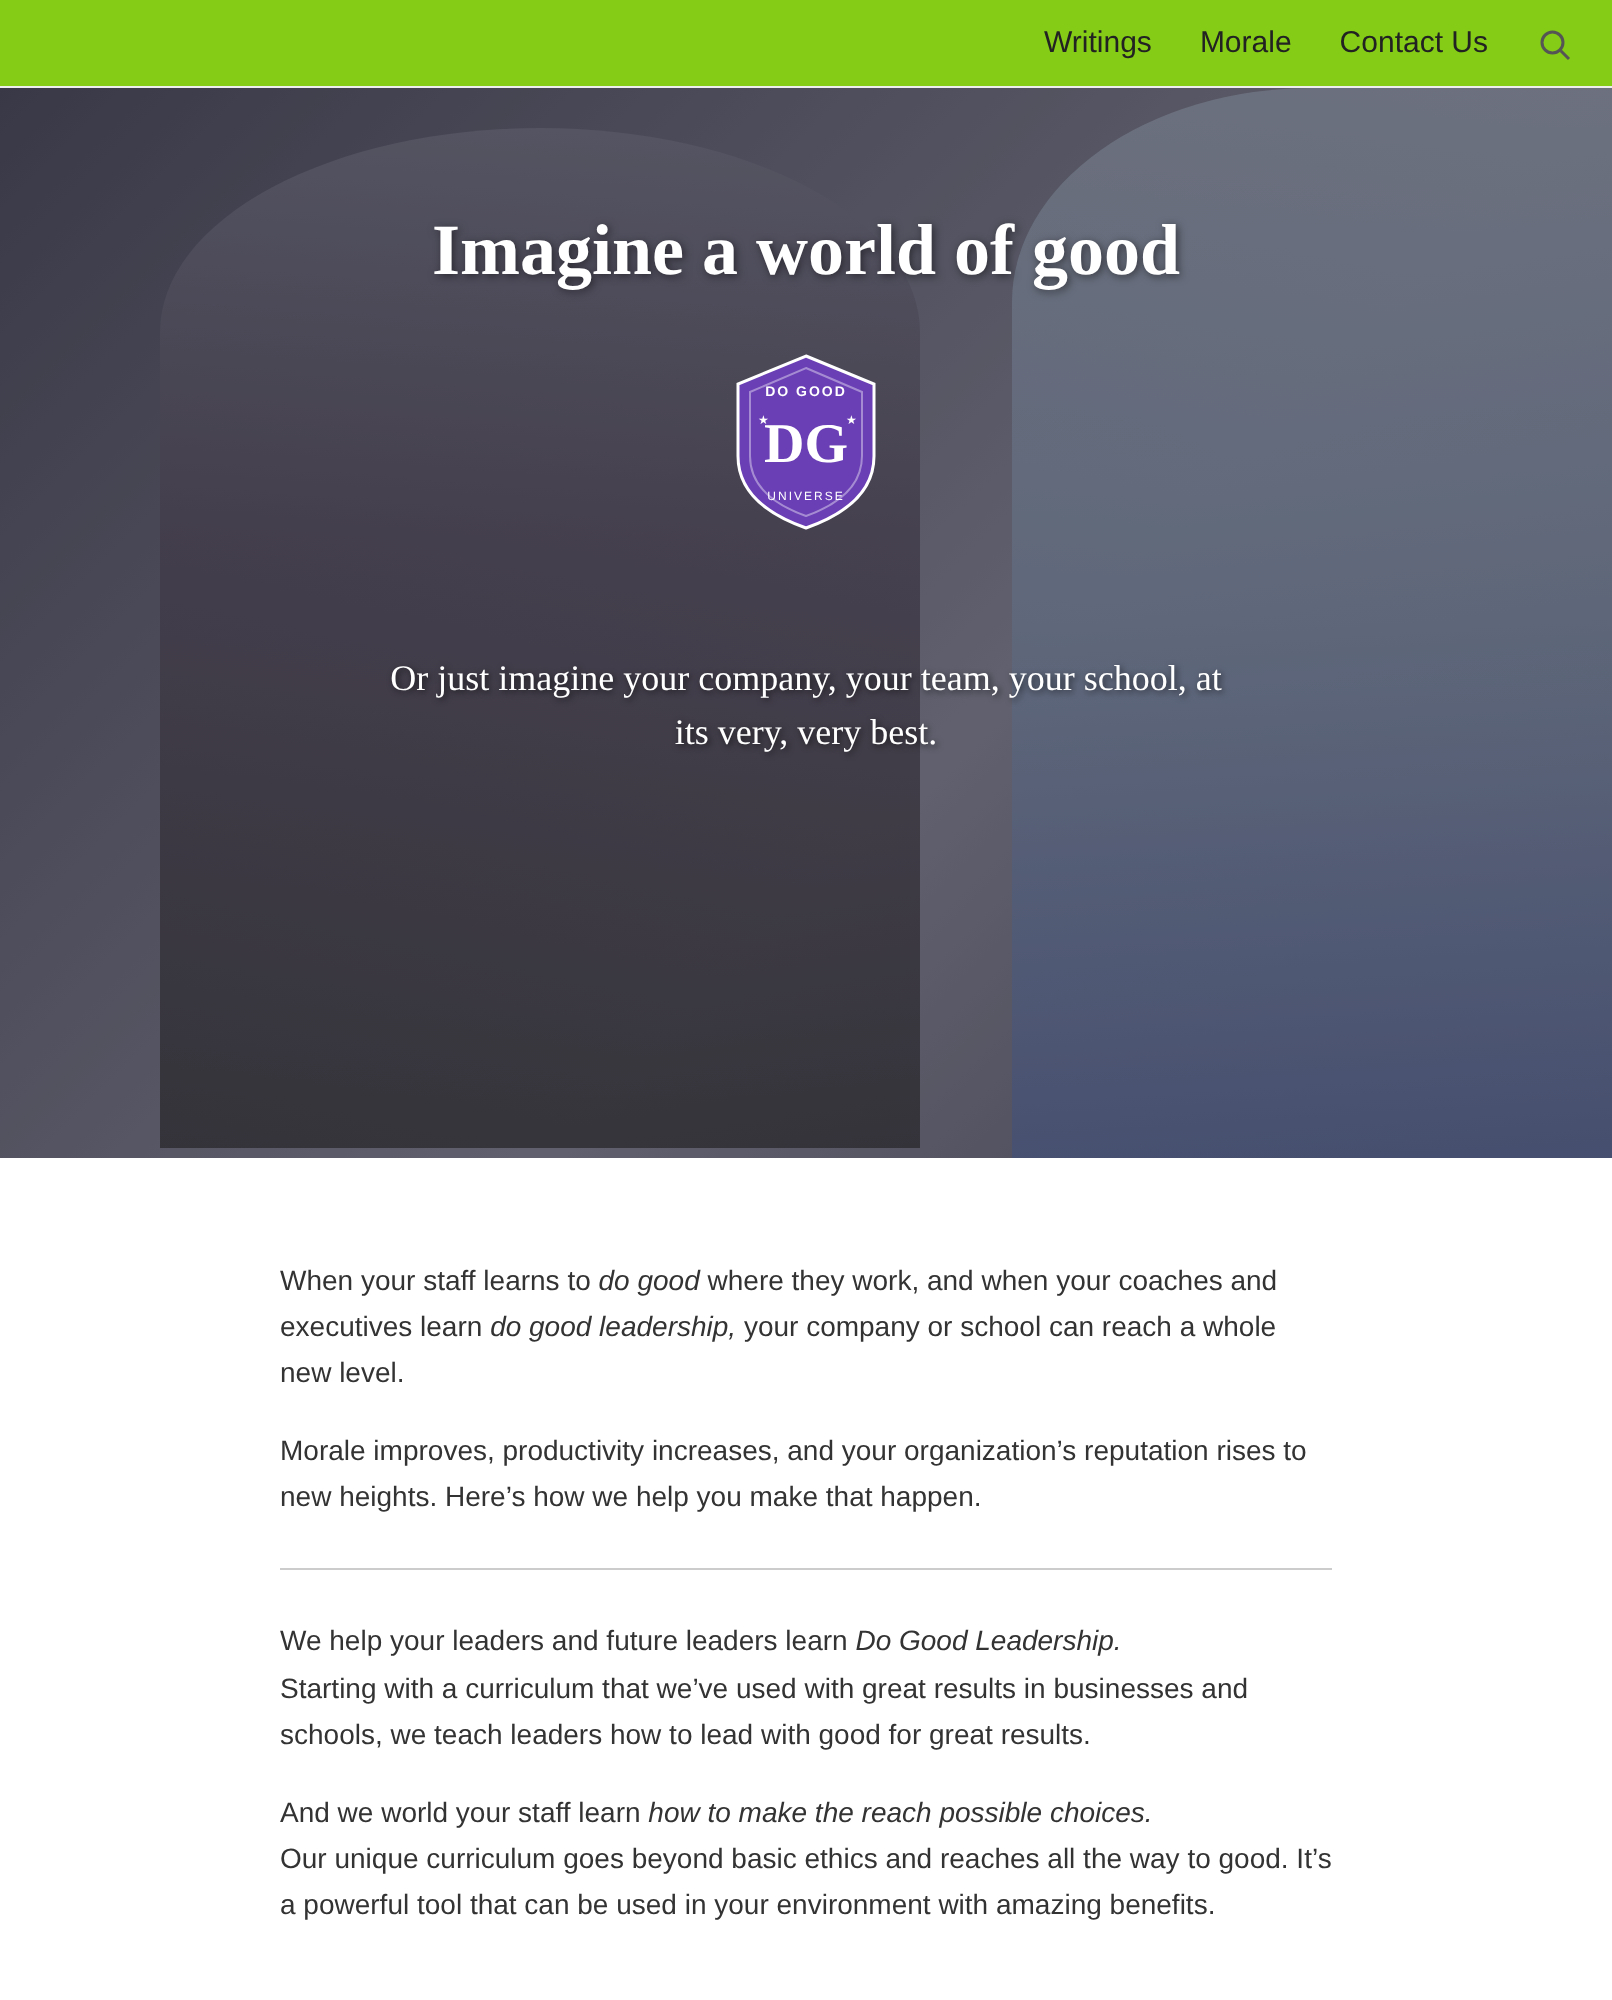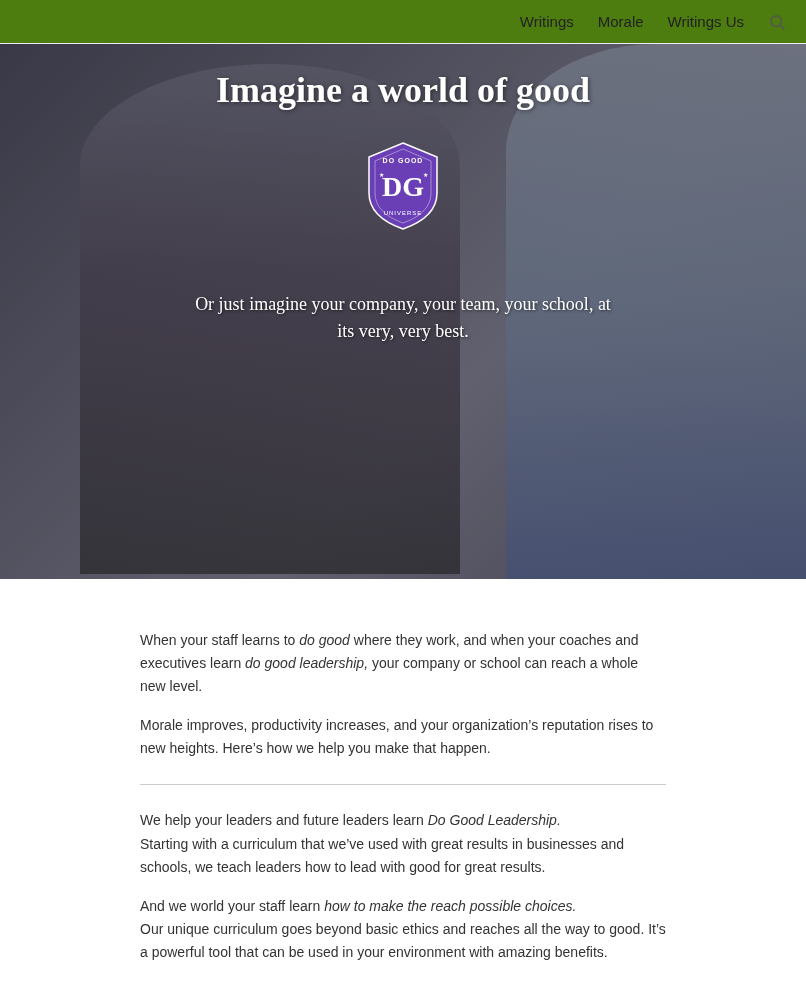--- a/index.html
+++ b/index.html
@@ -4,21 +4,21 @@
   <style>
     * { margin: 0; padding: 0; box-sizing: border-box; }
     body { font-family: Georgia, 'Times New Roman', serif; width: 806px; background: #fff; }
 
     
     .navbar {
       display: flex;
       justify-content: flex-end;
       align-items: center;
       padding: 8px 20px;
-      background: #4d7c0f;
+      background: #84cc16;
       border-bottom: 1px solid #eee;
       gap: 24px;
       height: 44px;
     }
     .navbar a {
       text-decoration: none;
       color: #222;
       font-family: Arial, sans-serif;
       font-size: 15px;
       font-weight: 500;
@@ -82,21 +82,21 @@
       inset: 0;
       background: rgba(30,28,40,0.38);
     }
     .hero-content {
       position: absolute;
       inset: 0;
       display: flex;
       flex-direction: column;
       align-items: center;
       justify-content: flex-start;
-      padding-top: 25px;
+      padding-top: 60px;
     }
     .hero-title {
       color: #fff;
       font-family: Georgia, serif;
       font-size: 36px;
       font-weight: bold;
       text-shadow: 1px 1px 4px rgba(0,0,0,0.5);
       text-align: center;
       margin-bottom: 30px;
     }
@@ -152,21 +152,21 @@
     .badge-svg {
       display: block;
     }
   </style>
 </head>
 <body>
 
 <nav class="navbar">
   <a href="#">Writings</a>
   <a href="#">Morale</a>
-  <a href="#">Writings Us</a>
+  <a href="#">Contact Us</a>
   <span class="search-icon-wrap">
     <svg viewBox="0 0 24 24">
         <circle cx="11" cy="11" r="7"></circle>
         <line x1="16.5" y1="16.5" x2="22" y2="22"></line>
       </svg>
   </span>
 </nav>
 
 <section class="hero">
   <div class="hero-bg"></div>

